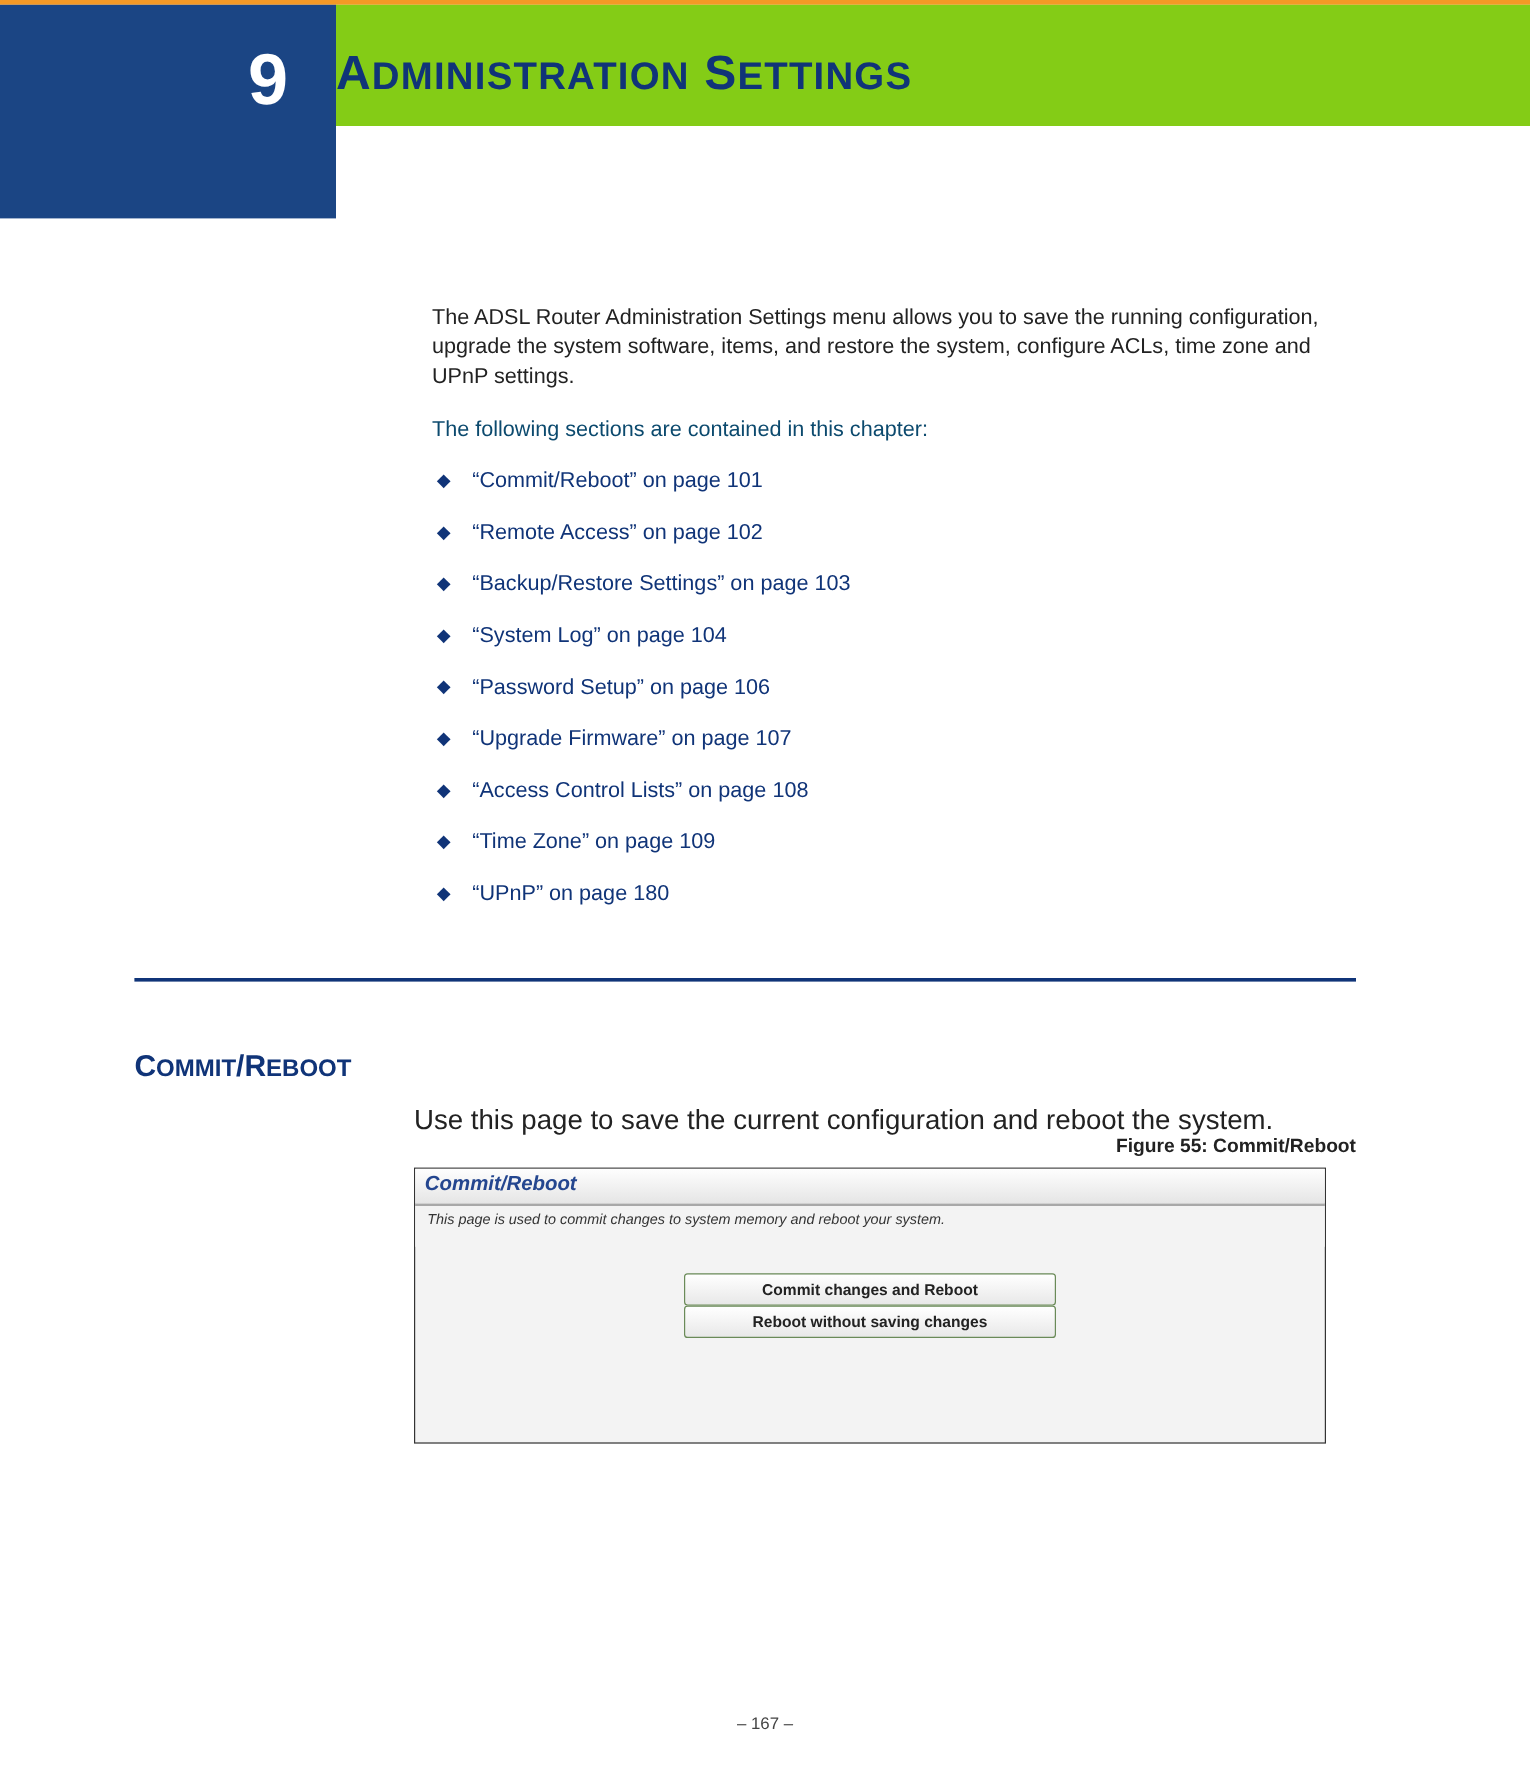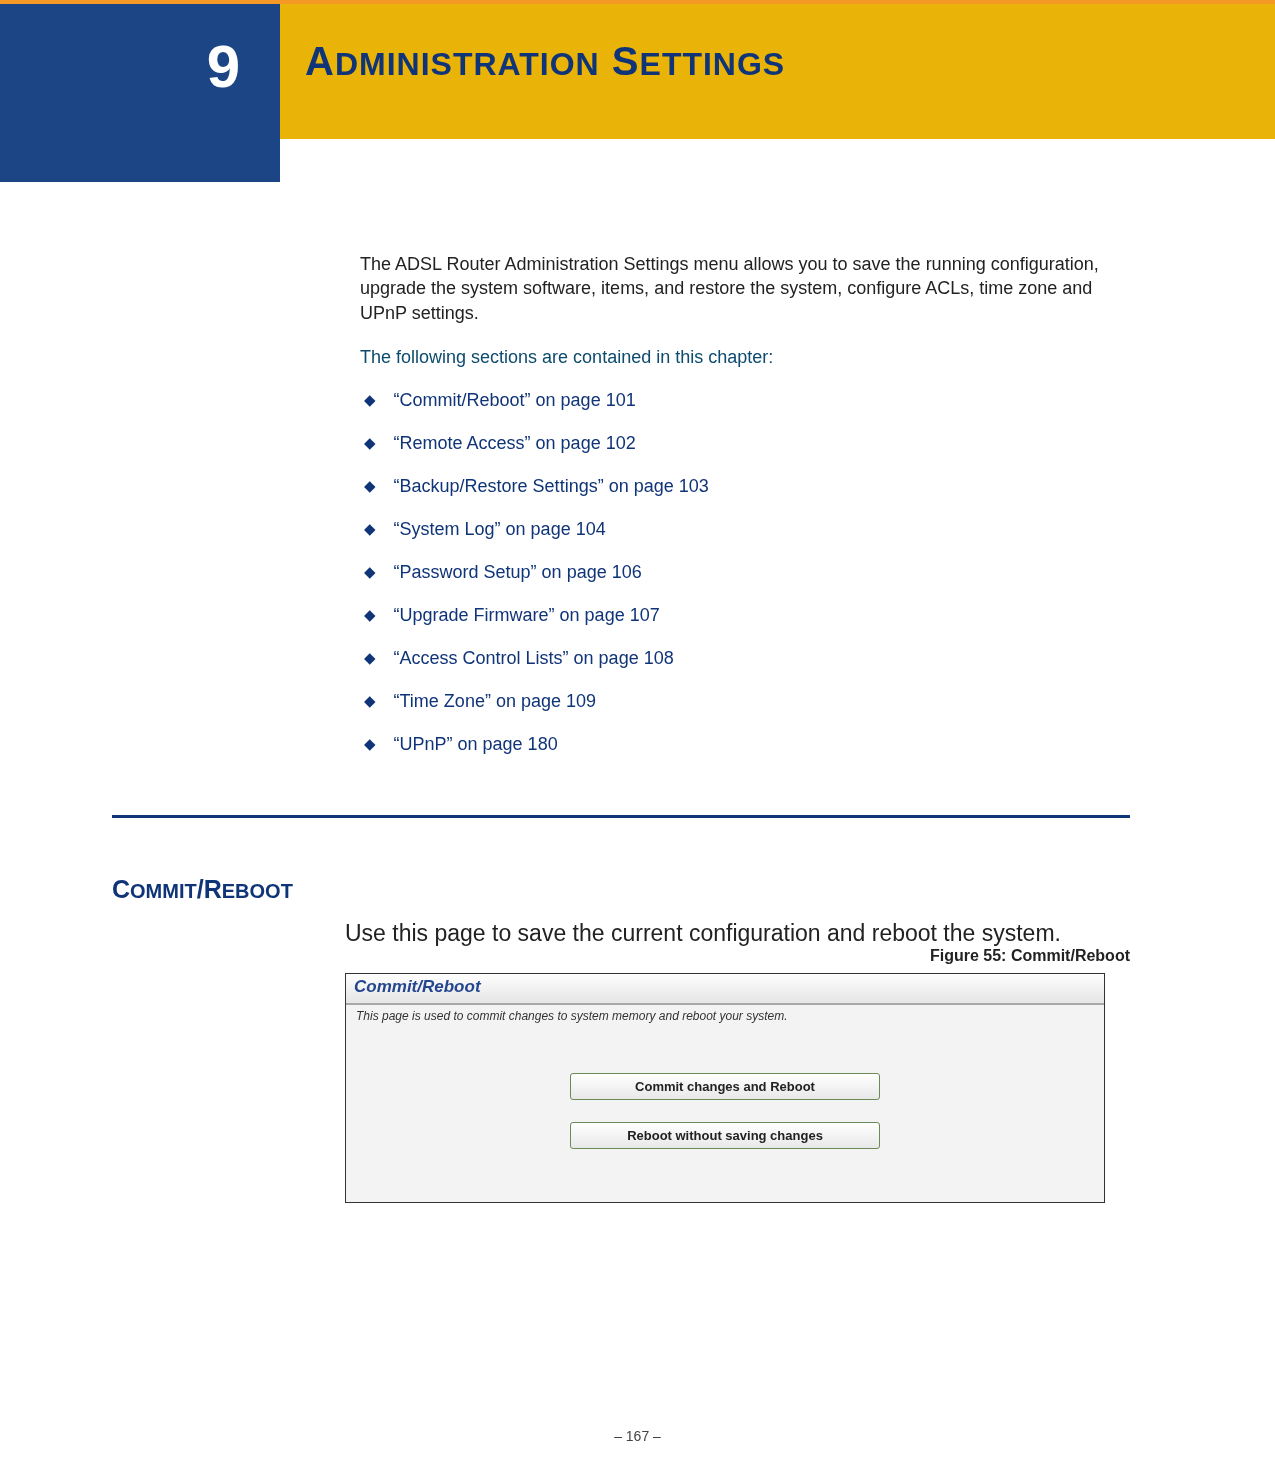--- a/index.html
+++ b/index.html
@@ -41,26 +41,25 @@
       padding-right: 40px;
     }
     .chapter-number {
       color: #ffffff;
       font-size: 60px;
       font-weight: bold;
       font-family: Verdana, Geneva, sans-serif;
     }
     .chapter-title-box {
       flex: 1;
-      height: 135px;
-      background: #eab308;
+      height: 101px;
+      background: #84cc16;
       display: flex;
       align-items: flex-start;
       padding-top: 35px;
-      padding-left: 25px;
     }
     .chapter-title {
       color: #103478;
       font-size: 40px;
       font-weight: bold;
       font-family: Verdana, Geneva, sans-serif;
       letter-spacing: 1px;
     }
     .chapter-title-small {
       font-size: 32px;
@@ -157,22 +156,21 @@
       font-size: 12px;
       font-style: italic;
       color: #333;
       padding: 4px 10px 16px 10px;
       background: #f3f3f3;
     }
     .figure-buttons {
       display: flex;
       flex-direction: column;
       align-items: center;
-      gap: 22px;
-      margin-top: 34px;
+      margin-top: 22px;
     }
     .figure-btn {
       width: 310px;
       padding: 5px 0;
       background: linear-gradient(to bottom, #ffffff 0%, #e8e8e8 100%);
       border: 1px solid #6a8a58;
       border-radius: 3px;
       font-size: 13px;
       font-weight: bold;
       color: #222;

